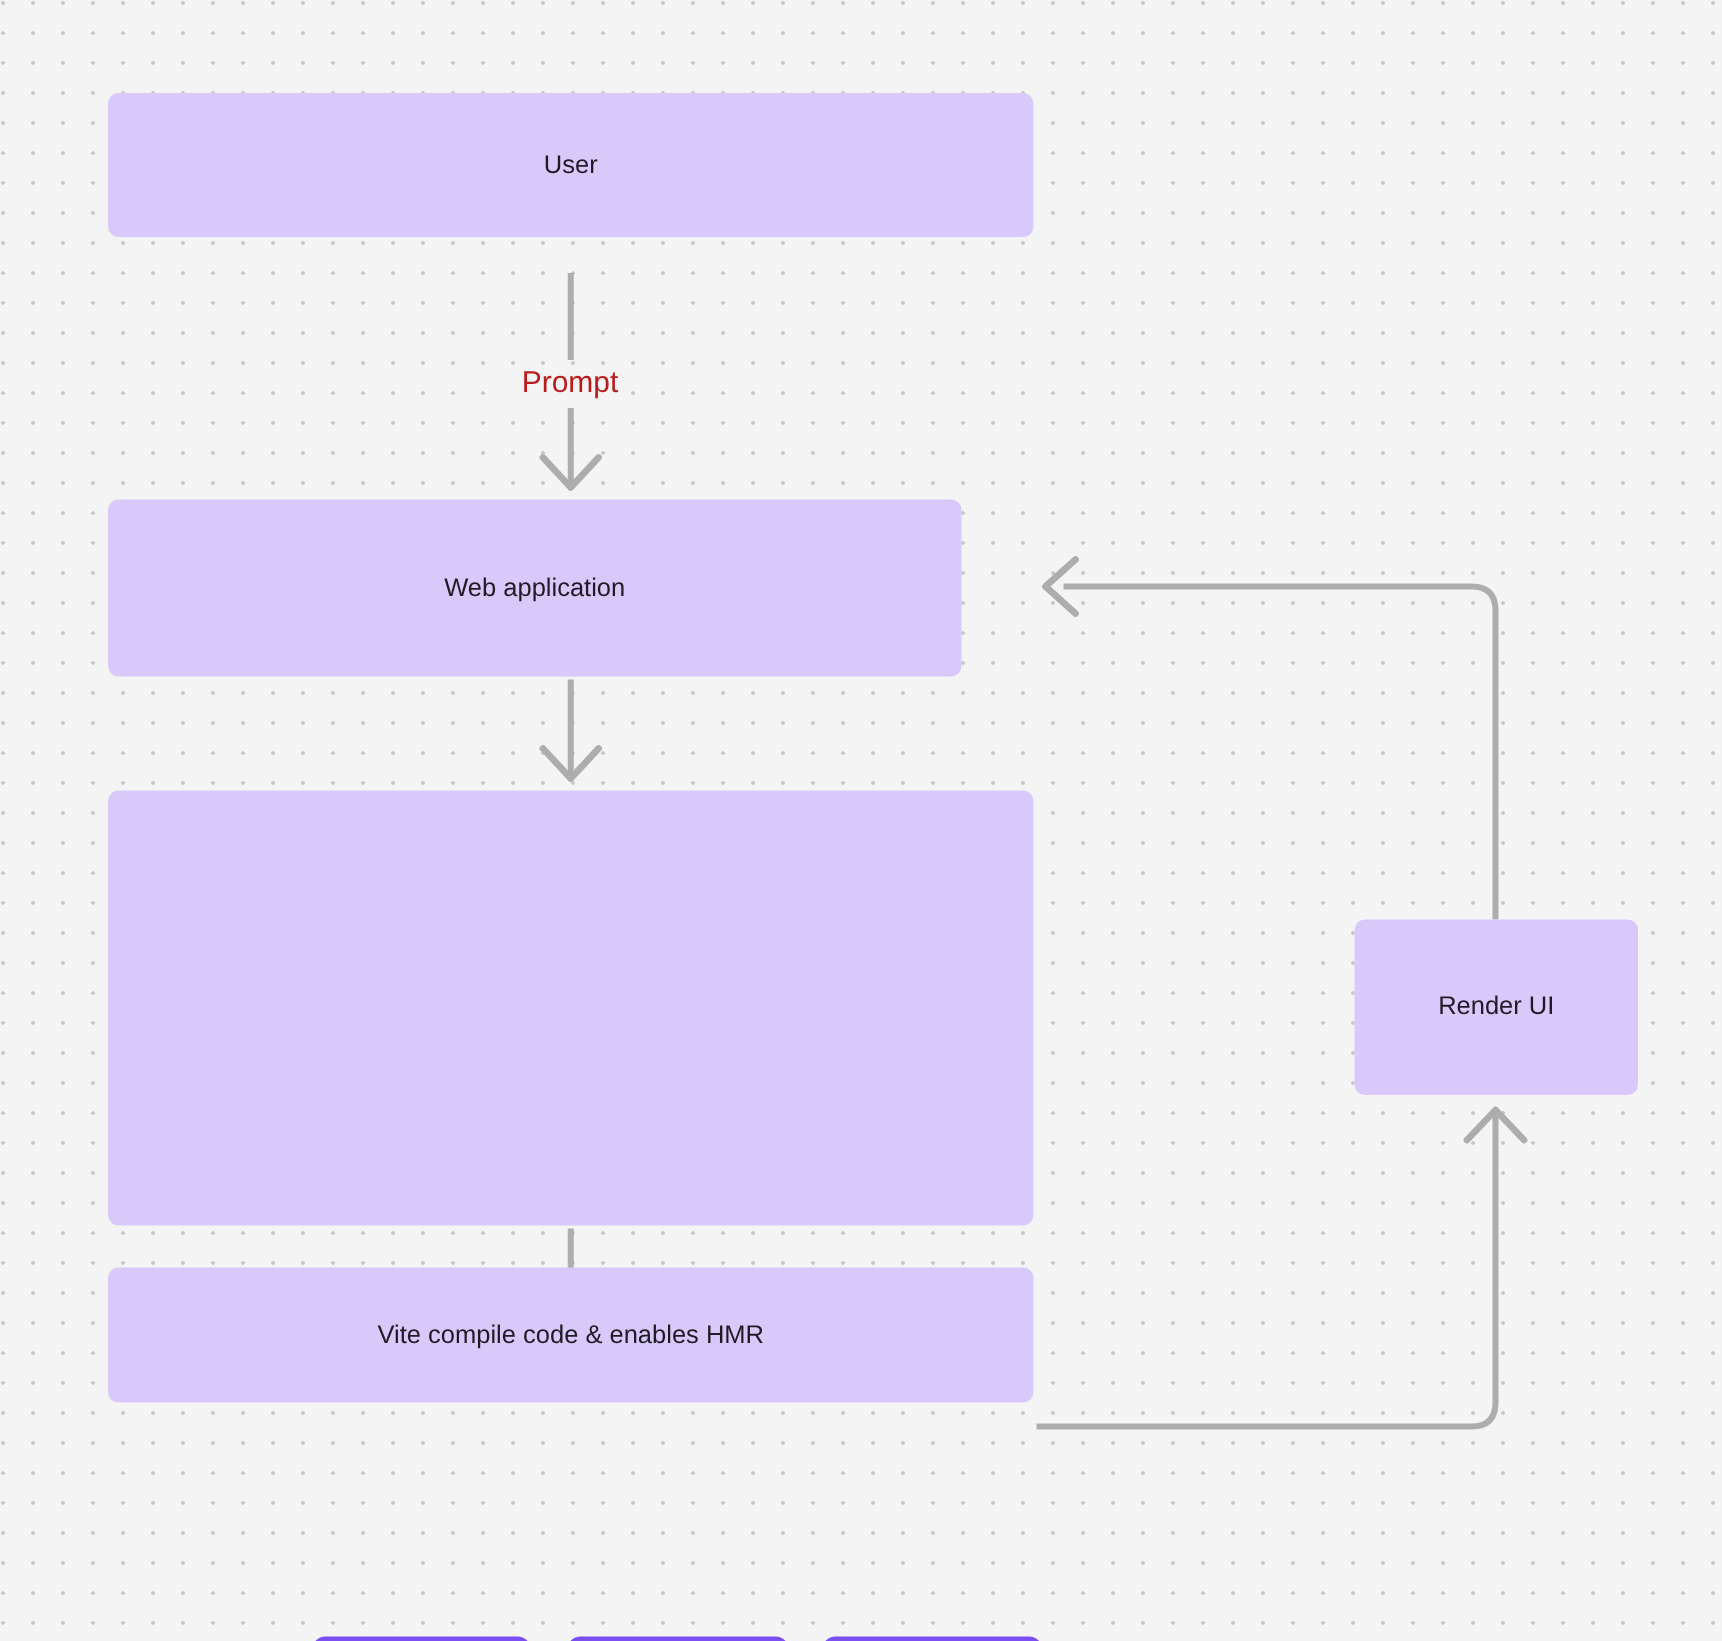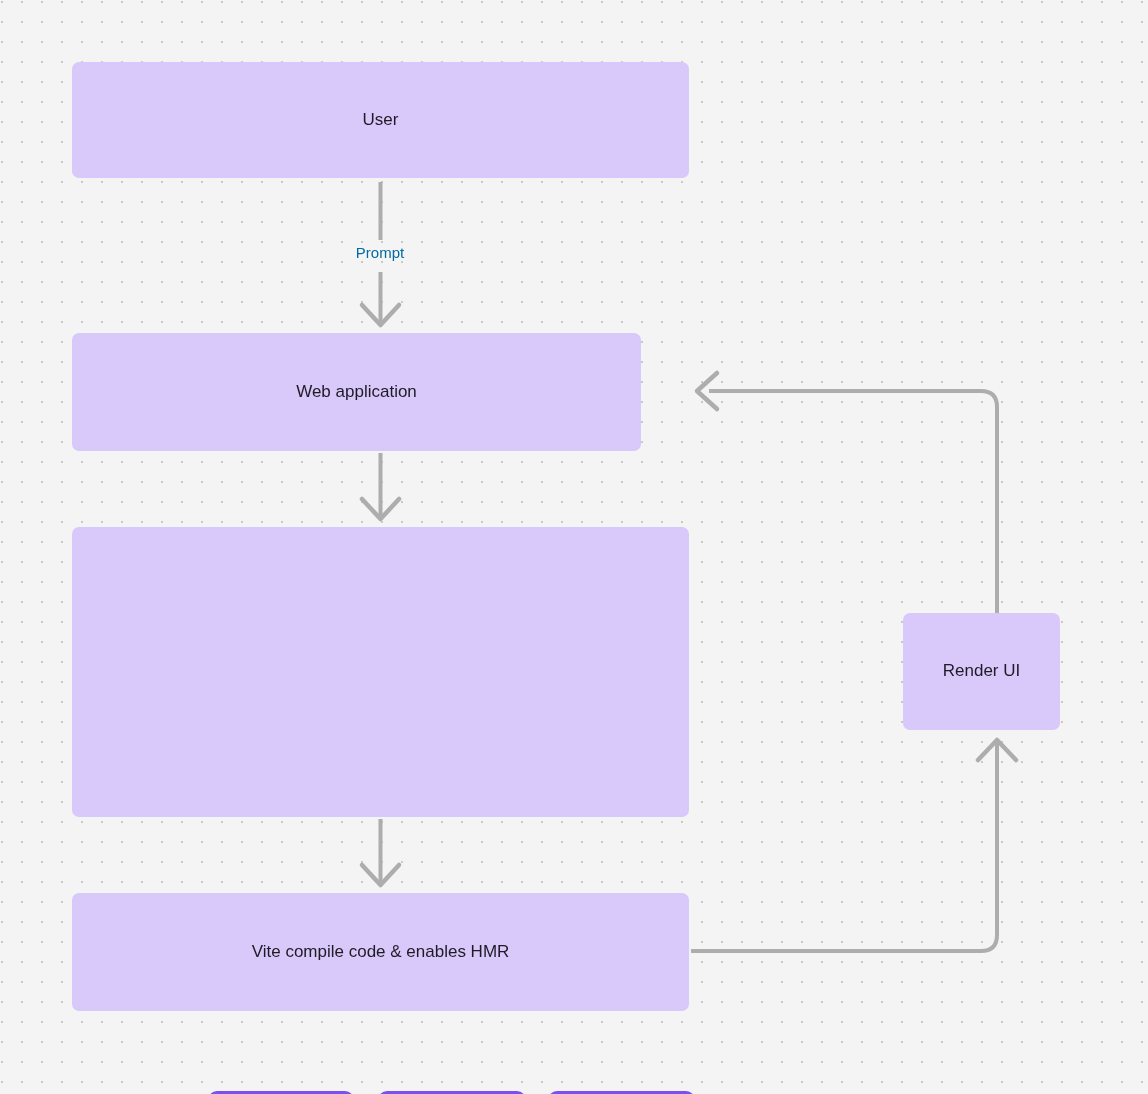--- a/index.html
+++ b/index.html
@@ -44,40 +44,40 @@
   }
   .node-violet {
     background: #7b4ff2;
     color: #ffffff;
     font-size: 16.5px;
     line-height: 1.45;
     border-radius: 9px;
   }
 
   
-  #node-user          { left: 72px;  top: 62px;  width: 617px; height: 116px; }
+  #node-user          { left: 72px;  top: 62px;  width: 617px; height: 96px; }
   #node-webapp        { left: 72px;  top: 333px; width: 569px; height: 118px; }
   #node-components    { left: 72px;  top: 527px; width: 617px; height: 290px;
                         align-items: flex-start; justify-content: flex-start; }
-  #node-vite          { left: 72px;  top: 893px; width: 617px; height: 118px; }
-  #node-render        { left: 903px; top: 613px; width: 157px; height: 117px; }
+  #node-vite          { left: 72px;  top: 845px; width: 617px; height: 90px; }
+  #node-render        { left: 903px; top: 613px; width: 189px; height: 117px; }
 
   #node-html          { left: 136px; top: 564px; width: 146px; height: 108px; }
   #node-css           { left: 306px; top: 564px; width: 148px; height: 108px; }
   #node-js            { left: 476px; top: 564px; width: 147px; height: 108px; }
 
   
   #label-prompt {
     position: absolute;
     left: 340px;
     top: 244px;
     width: 80px;
     text-align: center;
-    font-size: 15px;
-    color: #0369a1;
+    font-size: 20px;
+    color: #b91c1c;
     background: #f4f4f4;
     z-index: 4;
   }
 
   
   #edges {
     position: absolute;
     left: 0; top: 0;
     width: 1148px;
     height: 1094px;

